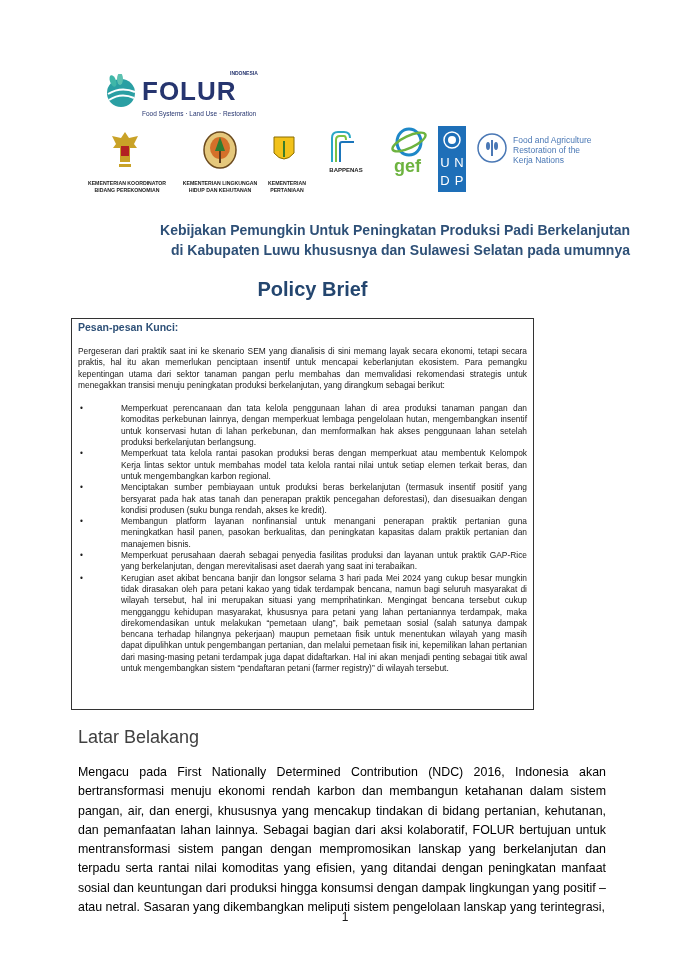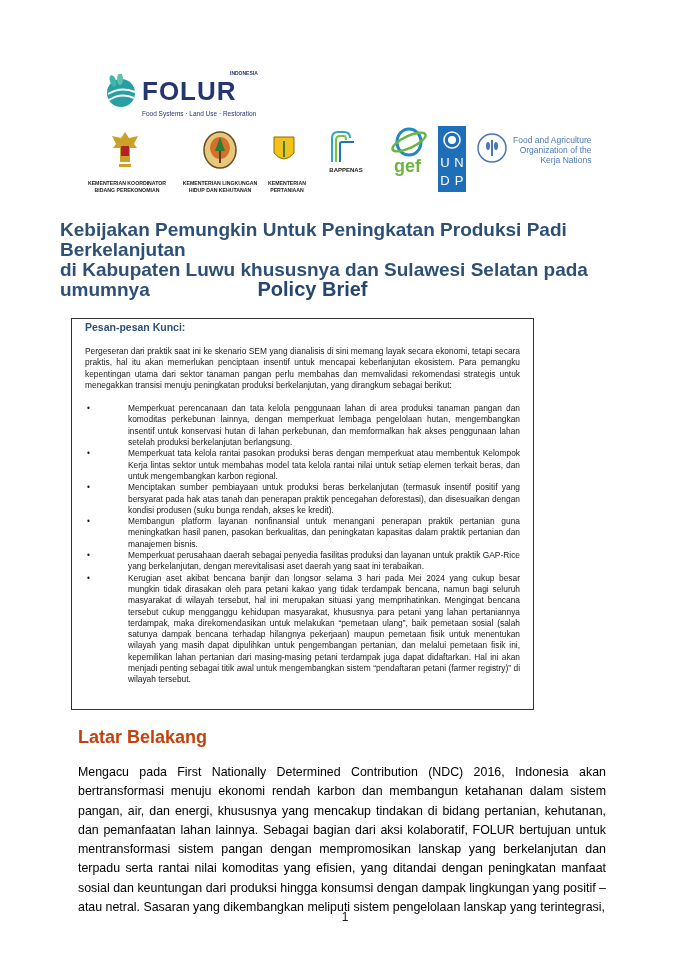--- a/index.html
+++ b/index.html
@@ -11,33 +11,33 @@
   .folur-mark { position: absolute; left: 0; top: 4px; width: 34px; height: 34px; }
   .folur-word { position: absolute; left: 38px; top: 4px; font-size: 26px; font-weight: bold; color: #26356f; letter-spacing: 1px; line-height: 34px; }
   .folur-ind { position: absolute; left: 126px; top: 0; font-size: 5px; font-weight: bold; color: #26356f; }
   .folur-tag { position: absolute; left: 38px; top: 40px; font-size: 6.5px; color: #26356f; white-space: nowrap; }
 
   
   .partner-caption { font-size: 5.2px; font-weight: bold; color: #222; text-align: center; line-height: 7px; white-space: nowrap; }
   .fao-text { font-size: 8.5px; color: #4a78b5; line-height: 10px; }
 
   
-  .doc-title { left: 60px; width: 570px; top: 220px; text-align: left; color: #2e5077; font-weight: bold; font-size: 19px; line-height: 20px; }
+  .doc-title { left: 60px; width: 570px; top: 220px; text-align: right; color: #2e5077; font-weight: bold; font-size: 14px; line-height: 20px; }
   .policy-title { left: 0; width: 625px; top: 278px; text-align: center; color: #24466f; font-weight: bold; font-size: 20px; }
 
   
-  .keybox { left: 71px; top: 318px; width: 463px; height: 392px; border: 1px solid #333; box-sizing: border-box; padding: 2px 13px; }
+  .keybox { left: 71px; top: 318px; width: 463px; height: 392px; border: 1px solid #333; box-sizing: border-box; padding: 2px 6px; }
   .key-head { color: #2e5077; font-weight: bold; font-size: 10.5px; margin: 0 0 13px 0; }
   .key-p { font-size: 8.4px; line-height: 11.3px; text-align: justify; margin: 0 0 12px 0; }
   .bullets { margin: 0; padding: 0; list-style: none; }
   .bullets li { position: relative; padding-left: 43px; font-size: 8.4px; line-height: 11.3px; text-align: justify; }
   .bullets li .dot { position: absolute; left: 2px; top: 0; }
 
   
-  .section-h { left: 78px; top: 727px; color: #c2410c; font-size: 18px; font-weight: bold; }
+  .section-h { left: 78px; top: 727px; color: #404040; font-size: 18px; }
   .body-p { left: 78px; top: 763px; width: 528px; font-size: 12.4px; line-height: 19.3px; text-align: justify; color: #000000; }
   .page-num { left: 0; width: 690px; top: 910px; text-align: center; font-size: 12px; }
 </style>
 </head>
 <body>
 
 <div class="abs folur">
   <svg class="folur-mark" viewBox="0 0 34 34">
     <circle cx="17" cy="19" r="14" fill="#2a9fa3"></circle>
     <path d="M4 20 Q17 12 31 18" stroke="#fff" stroke-width="2" fill="none"></path>
@@ -119,23 +119,23 @@
 </div>
 
 <div class="abs" style="left:476px;top:132px;width:32px;height:32px;">
   <svg viewBox="0 0 32 32" width="32" height="32">
     <circle cx="16" cy="16" r="14" fill="none" stroke="#4a78b5" stroke-width="1.5"></circle>
     <rect x="15" y="8" width="2" height="16" fill="#4a78b5"></rect>
     <ellipse cx="12" cy="14" rx="2" ry="4" fill="#4a78b5"></ellipse>
     <ellipse cx="20" cy="14" rx="2" ry="4" fill="#4a78b5"></ellipse>
   </svg>
 </div>
-<div class="abs fao-text" style="left:513px;top:135px;text-align:right;">
+<div class="abs fao-text" style="left:513px;top:135px;">
   <div>Food and Agriculture</div>
-  <div>Organization of the</div>
+  <div>Restoration of the</div>
   <div>Kerja Nations</div>
 </div>
 
 <div class="abs doc-title">
   <div>Kebijakan Pemungkin Untuk Peningkatan Produksi Padi Berkelanjutan</div>
   <div>di Kabupaten Luwu khususnya dan Sulawesi Selatan pada umumnya</div>
 </div>
 <div class="abs policy-title">Policy Brief</div>
 
 <div class="abs keybox">

